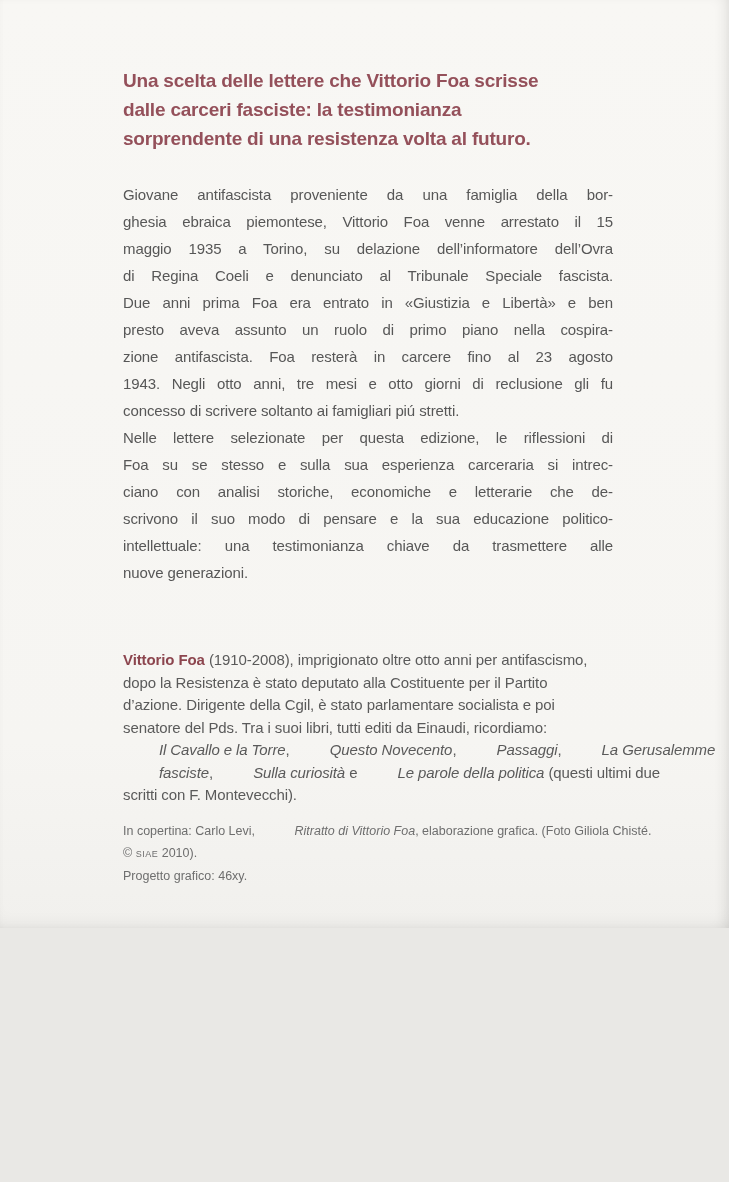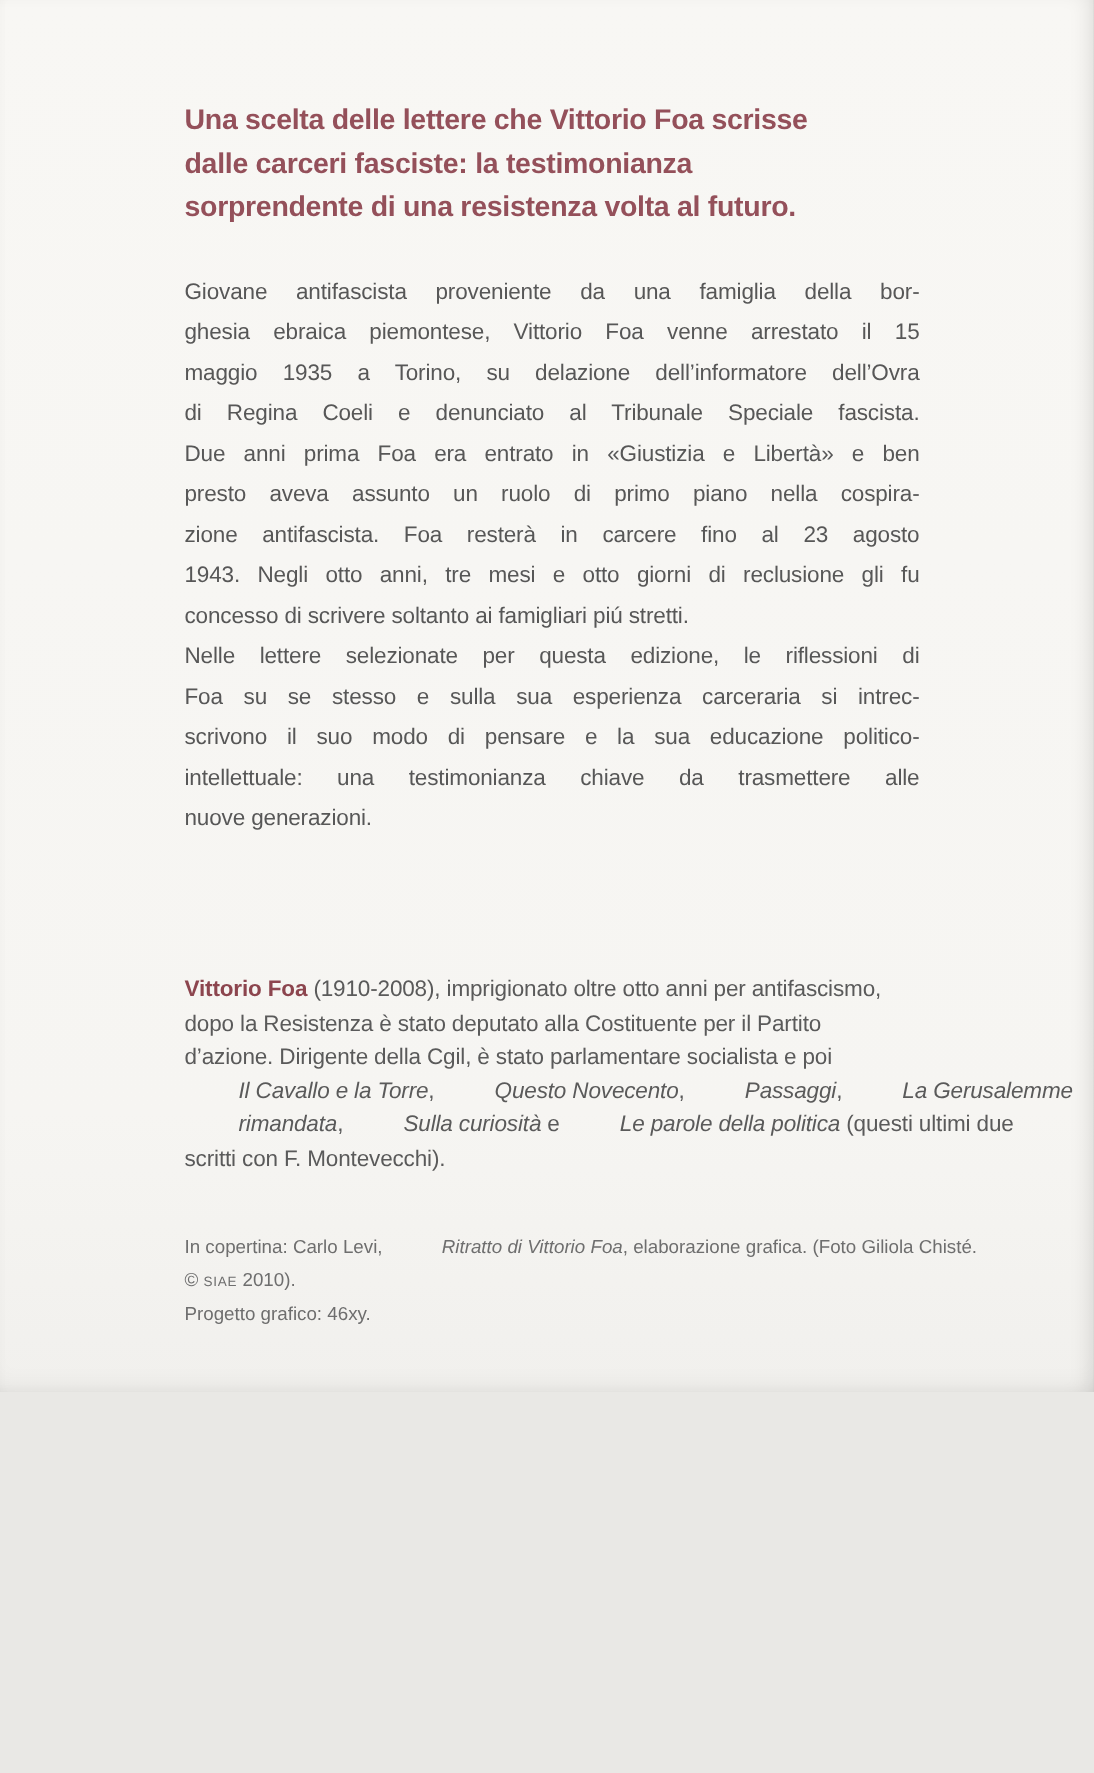--- a/index.html
+++ b/index.html
@@ -79,32 +79,34 @@
         <div class="line">di Regina Coeli e denunciato al Tribunale Speciale fascista.</div>
         <div class="line">Due anni prima Foa era entrato in «Giustizia e Libertà» e ben</div>
         <div class="line">presto aveva assunto un ruolo di primo piano nella cospira-</div>
         <div class="line">zione antifascista. Foa resterà in carcere fino al 23 agosto</div>
         <div class="line">1943. Negli otto anni, tre mesi e otto giorni di reclusione gli fu</div>
         <div class="line last">concesso di scrivere soltanto ai famigliari piú stretti.</div>
       </div>
       <div>
         <div class="line">Nelle lettere selezionate per questa edizione, le riflessioni di</div>
         <div class="line">Foa su se stesso e sulla sua esperienza carceraria si intrec-</div>
+        <div class="line">ciano con analisi storiche, economiche e letterarie che de-</div>
         <div class="line">scrivono il suo modo di pensare e la sua educazione politico-</div>
         <div class="line">intellettuale: una testimonianza chiave da trasmettere alle</div>
         <div class="line last">nuove generazioni.</div>
       </div>
     </div>
 
   <div class="bio">
       <div class="segline"><span class="seg-b">Vittorio Foa</span><span> (1910-2008), imprigionato oltre otto anni per antifascismo,</span></div>
       <div class="segline"><span>dopo la Resistenza è stato deputato alla Costituente per il Partito</span></div>
       <div class="segline"><span>d’azione. Dirigente della Cgil, è stato parlamentare socialista e poi</span></div>
+      <div class="segline"><span>senatore del Pds. Tra i suoi libri, tutti editi da Einaudi, ricordiamo:</span></div>
       <div class="segline"><span class="seg-i">Il Cavallo e la Torre</span><span>, </span><span class="seg-i">Questo Novecento</span><span>, </span><span class="seg-i">Passaggi</span><span>, </span><span class="seg-i">La Gerusalemme</span></div>
-      <div class="segline"><span class="seg-i">rimandata</span><span>, </span><span class="seg-i">Sulla curiosità</span><span> e </span><span class="seg-i">Le parole della politica</span><span> (questi ultimi due</span></div>
+      <div class="segline"><span class="seg-i">fasciste</span><span>, </span><span class="seg-i">Sulla curiosità</span><span> e </span><span class="seg-i">Le parole della politica</span><span> (questi ultimi due</span></div>
       <div class="segline"><span>scritti con F. Montevecchi).</span></div>
     </div>
 
   <div class="credits">
       <div class="segline"><span>In copertina: Carlo Levi, </span><span class="seg-i">Ritratto di Vittorio Foa</span><span>, elaborazione grafica. (Foto Giliola Chisté.</span></div>
       <div class="segline"><span>© </span><span class="seg-sc">SIAE</span><span> 2010).</span></div>
       <div class="segline"><span>Progetto grafico: 46xy.</span></div>
     </div>
 
   <div class="series-logo">

